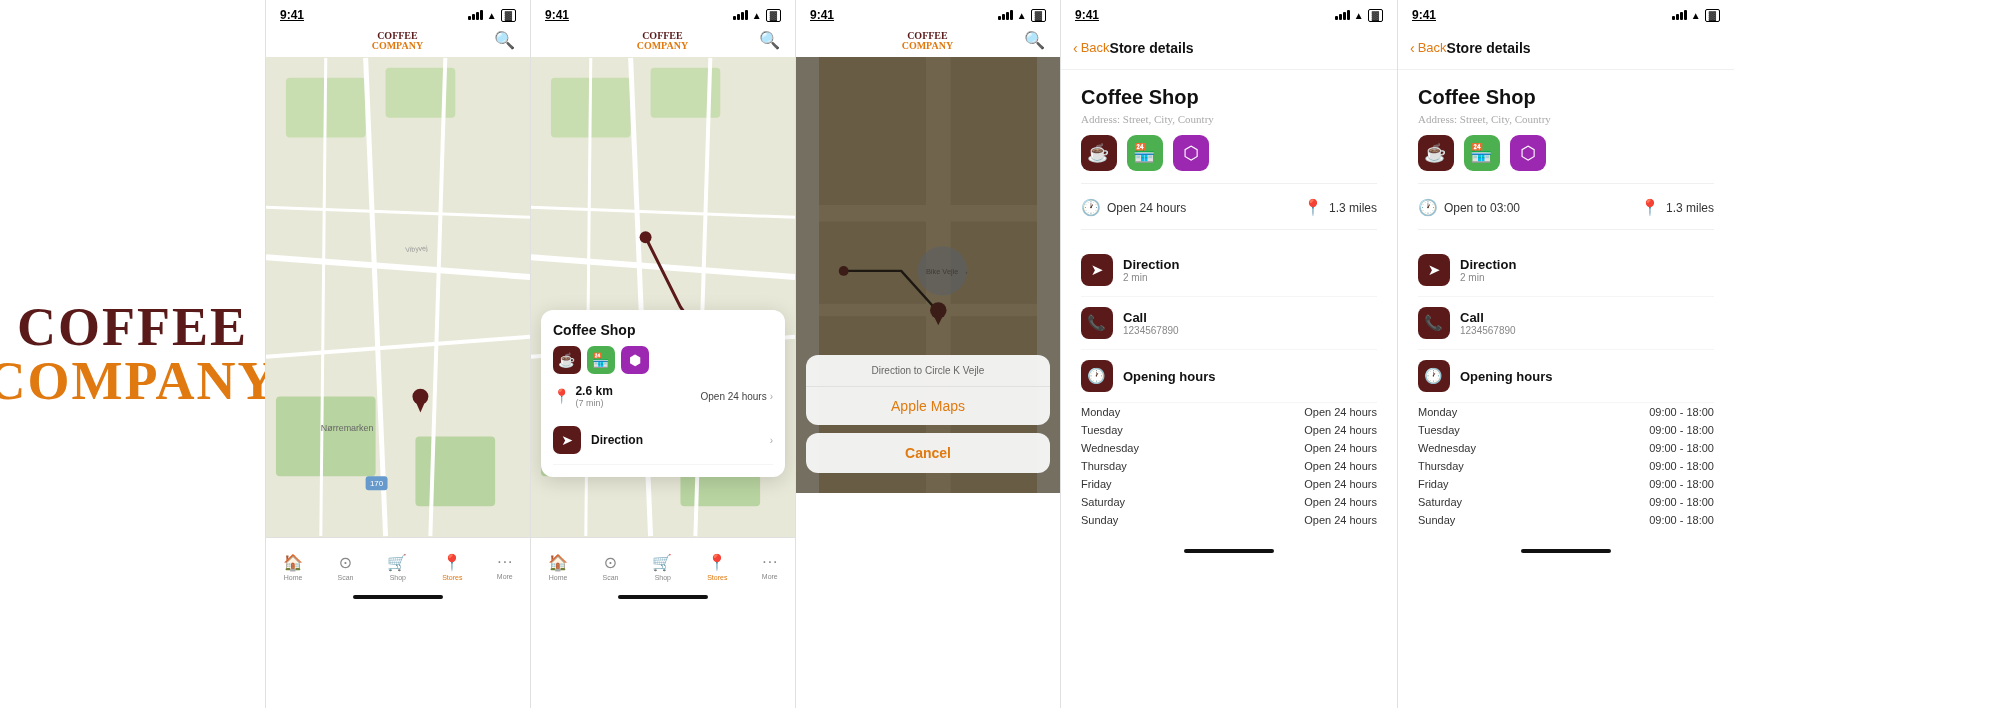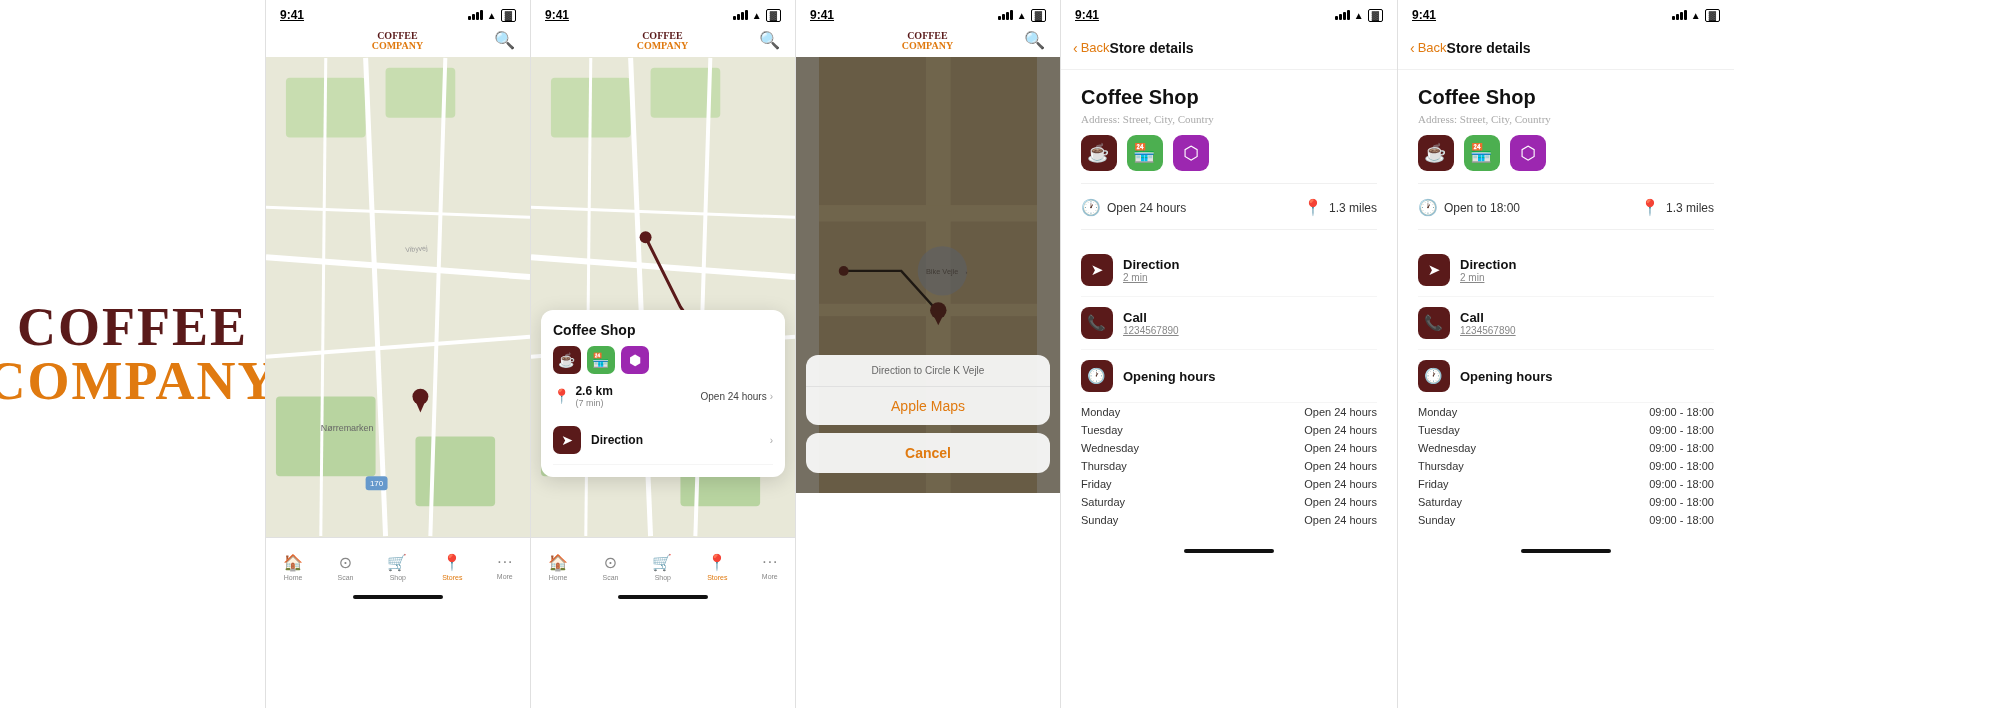--- a/index.html
+++ b/index.html
@@ -276,21 +276,21 @@
     .action-list-icon {
       width: 32px; height: 32px;
       background: #5a1a1a;
       border-radius: 8px;
       display: flex; align-items: center; justify-content: center;
       color: #fff;
       font-size: 15px;
       flex-shrink: 0;
     }
     .action-list-label { font-size: 13px; font-weight: 600; color: #111; }
-    .action-list-sub { font-size: 10px; color: #888; text-decoration: underline; }
+    .action-list-sub { font-size: 10px; color: #888; }
     .hours-row { display: flex; justify-content: space-between; padding: 3px 0; }
     .hours-day { font-size: 11px; color: #333; font-weight: 500; }
     .hours-time { font-size: 11px; color: #333; }
 
     
     .screen-details2 {
       width: 337px;
       border-left: 1px solid #e0e0e0;
     }
   </style>
@@ -656,21 +656,21 @@
     <div class="store-name">Coffee Shop</div>
     <div class="store-address">Address: Street, City, Country</div>
     <div class="action-icons-row">
       <div class="action-icon-box app-icon-brown">☕</div>
       <div class="action-icon-box app-icon-green">🏪</div>
       <div class="action-icon-box app-icon-purple">⬡</div>
     </div>
     <div class="info-pair">
       <div class="info-item">
         <span class="info-icon">🕐</span>
-        <span>Open to 18:00</span>
+        <span>Open to 03:00</span>
       </div>
       <div class="info-item">
         <span class="info-icon">📍</span>
         <span>1.3 miles</span>
       </div>
     </div>
     <div class="action-list-item">
       <div class="action-list-icon">➤</div>
       <div>
         <div class="action-list-label">Direction</div>

